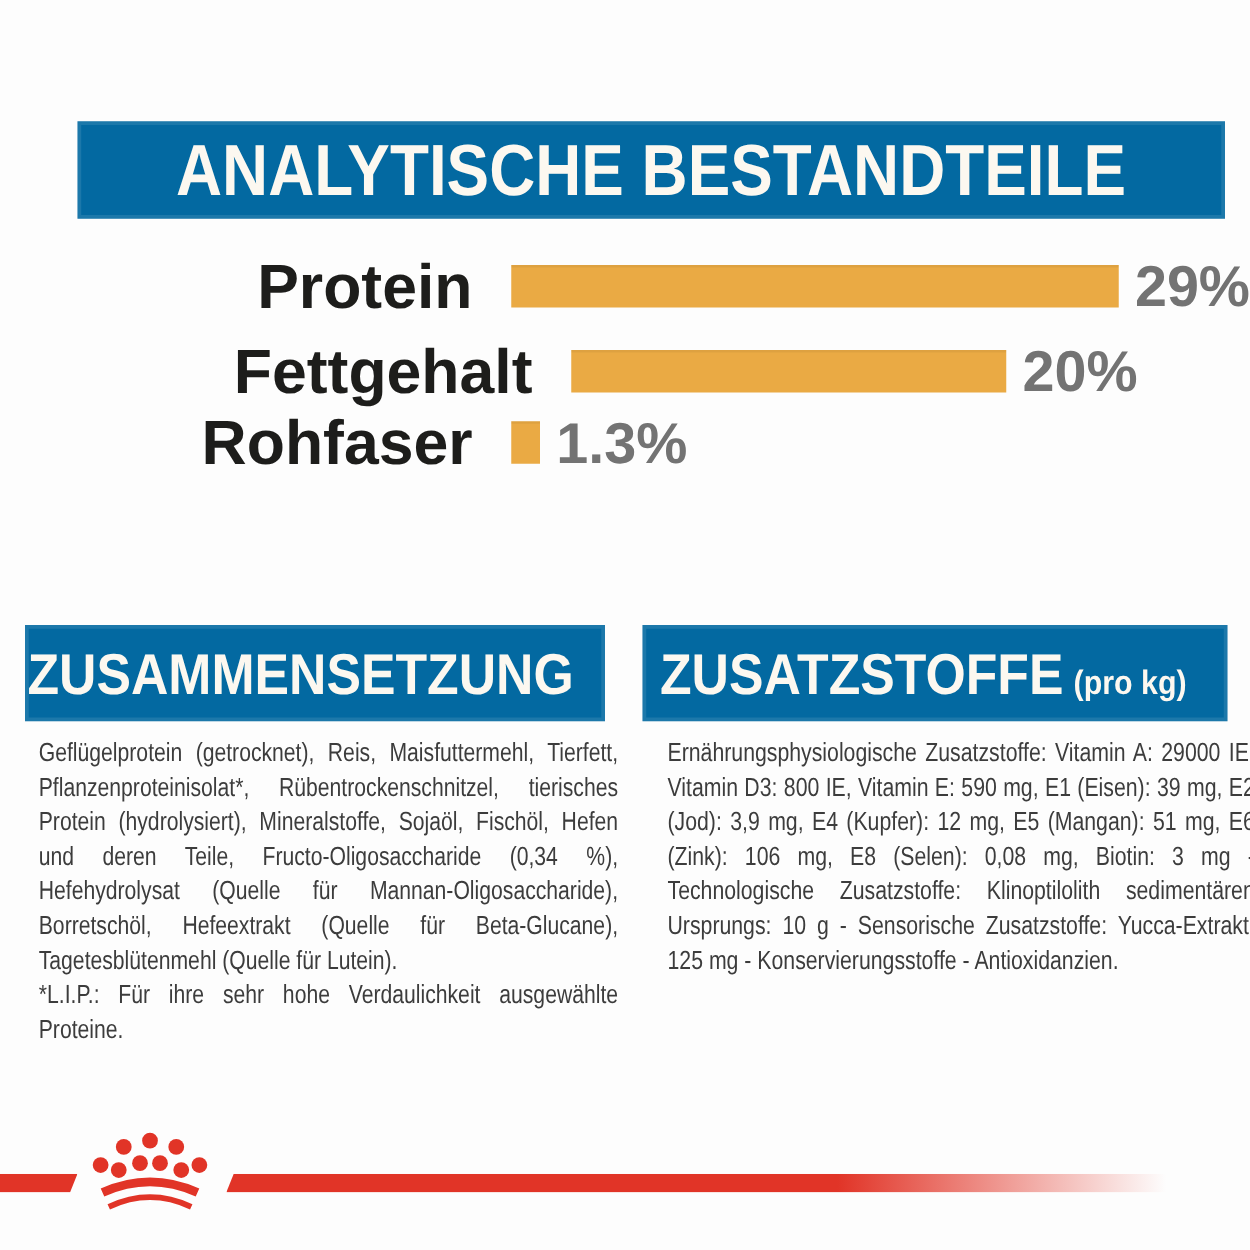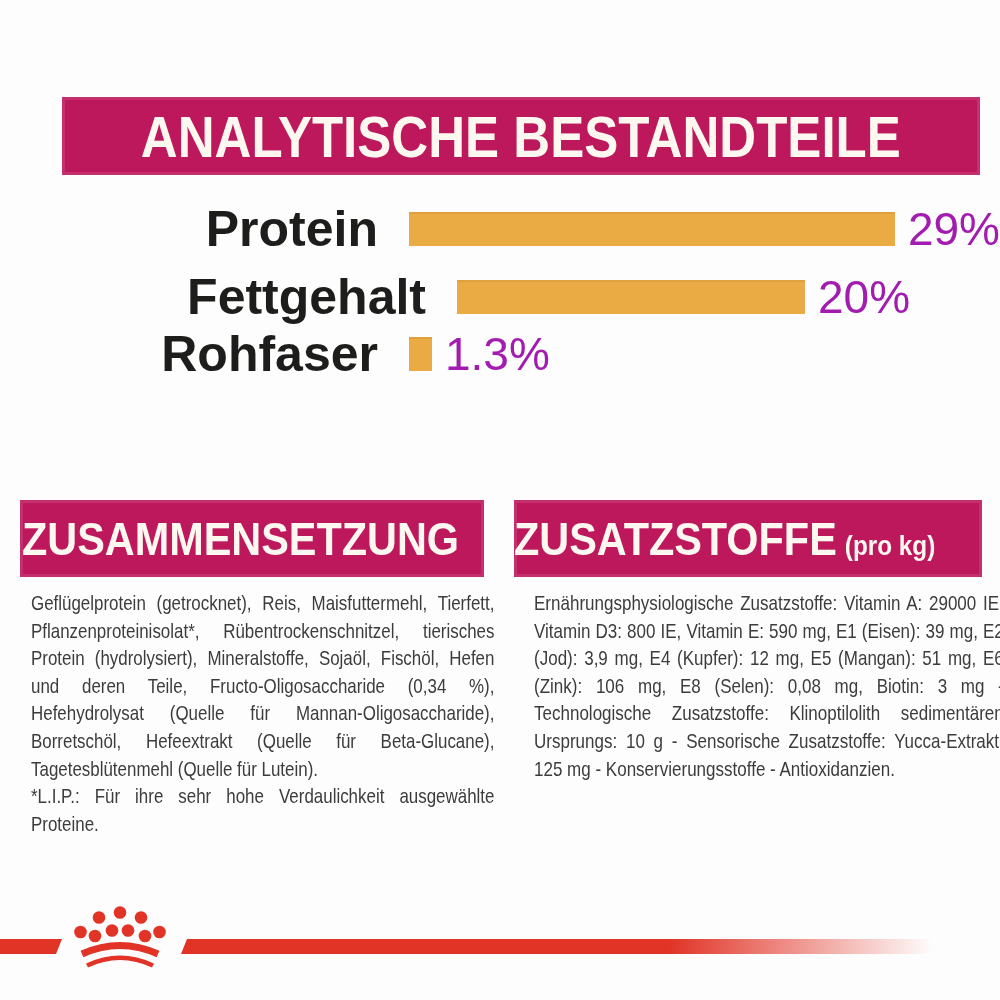--- a/index.html
+++ b/index.html
@@ -5,49 +5,49 @@
   html,body{margin:0;padding:0;}
   body{
     width:1000px;height:1000px;position:relative;overflow:hidden;
     background:#FDFDFD;
     font-family:"Liberation Sans", sans-serif;
   }
   .abs{position:absolute;}
 
   
   .banner{
-    background:#be185d;
+    background:#0369a1;
     box-shadow:inset 0 0 0 3px rgba(255,255,255,0.10);
     display:flex;align-items:center;
   }
   .banner-top{left:62px;top:97px;width:918px;height:78px;justify-content:center;}
   .banner-title{
     color:#FCF8F0;font-weight:bold;font-size:58px;letter-spacing:0px;
     white-space:nowrap;display:inline-block;transform:scaleX(0.88);transform-origin:center center;
   }
   .banner-left{left:20px;top:500px;width:464px;height:77px;padding-left:2px;box-sizing:border-box;}
-  .banner-right{left:514px;top:500px;width:468px;height:77px;padding-left:0;box-sizing:border-box;}
+  .banner-right{left:514px;top:500px;width:468px;height:77px;padding-left:14px;box-sizing:border-box;}
   .banner-sub{
     display:flex;align-items:baseline;white-space:nowrap;
     transform:scaleX(0.9);transform-origin:left center;
   }
   .banner-sub .big{color:#FCF8F0;font-weight:bold;font-size:46px;}
   .banner-sub .small{color:#FCF8F0;font-weight:bold;font-size:27px;margin-left:9px;}
 
   
   .bar-row{left:0;right:0;height:54px;display:flex;align-items:center;}
   .bar-label{
     width:345px;text-align:right;font-weight:bold;font-size:50px;color:#1D1D1B;
     white-space:nowrap;flex:0 0 345px;padding-left:33px;
   }
   .bar{
     height:34px;margin-left:31px;background:#EAAA44;
     border-top:2px solid rgba(0,0,0,0.05);box-sizing:border-box;
   }
-  .bar-value{margin-left:13px;font-weight:normal;font-size:46px;color:#a21caf;white-space:nowrap;}
+  .bar-value{margin-left:13px;font-weight:bold;font-size:46px;color:#737373;white-space:nowrap;}
 
   
   .col-text{color:#3C3C3C;}
   .condense{
     transform-origin:top left;
     font-size:21px;line-height:27.6px;text-align:justify;
   }
   .col-left-inner{width:575px;transform:scaleX(0.806);}
   .col-right-inner{width:580px;transform:scaleX(0.81);}
   .condense p{margin:0;}

